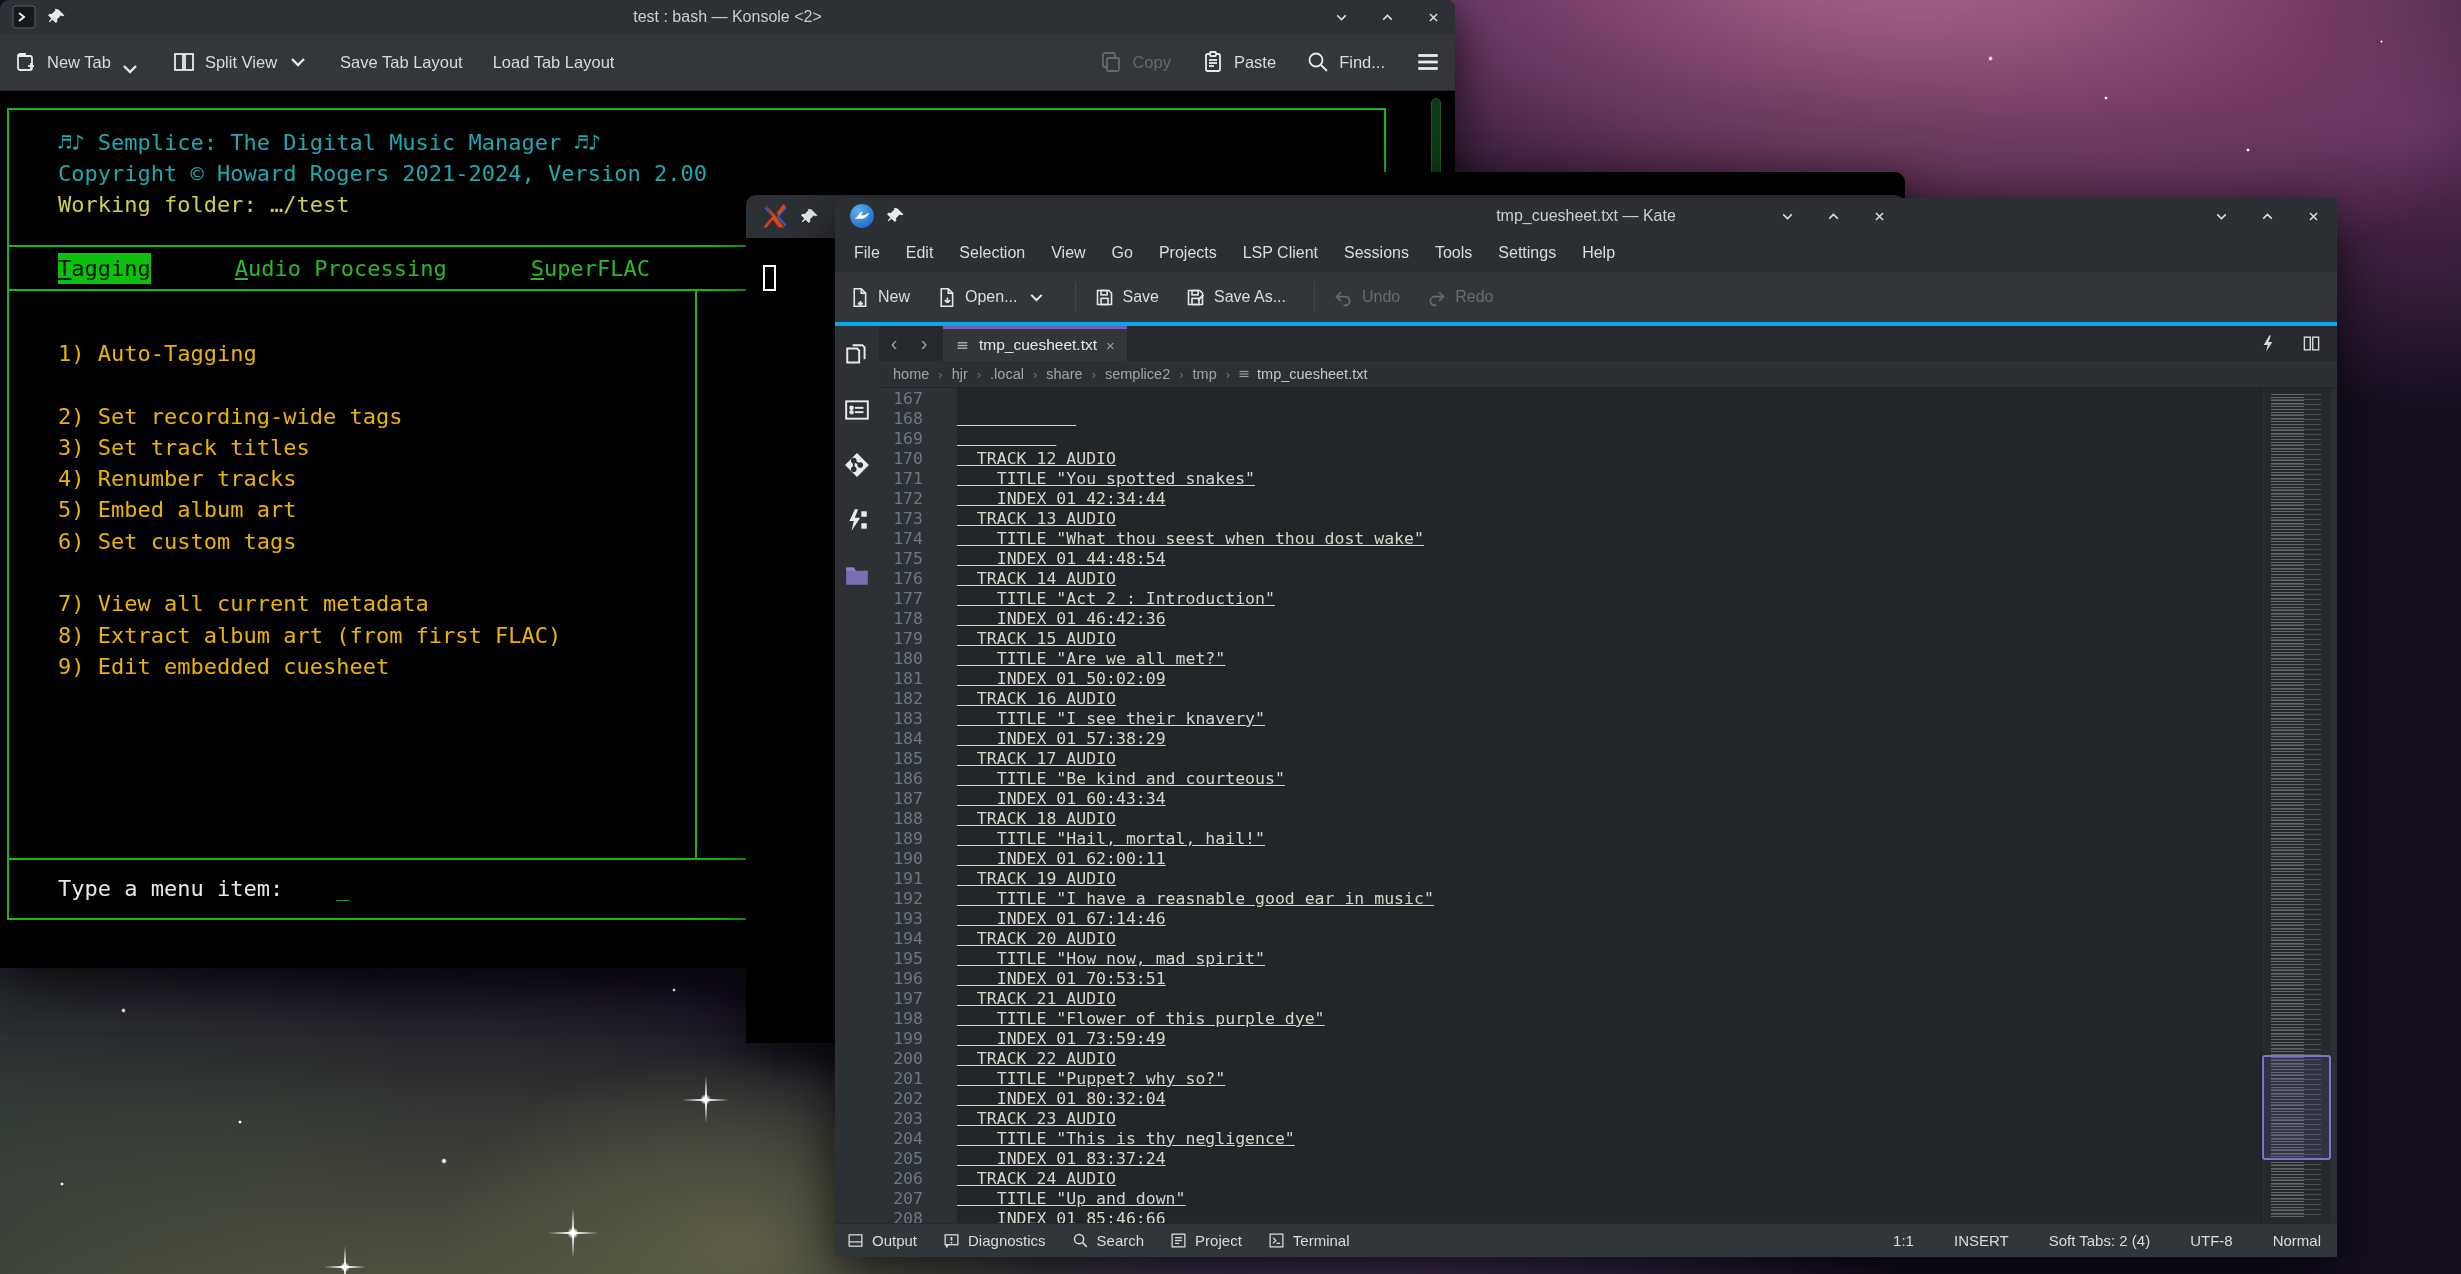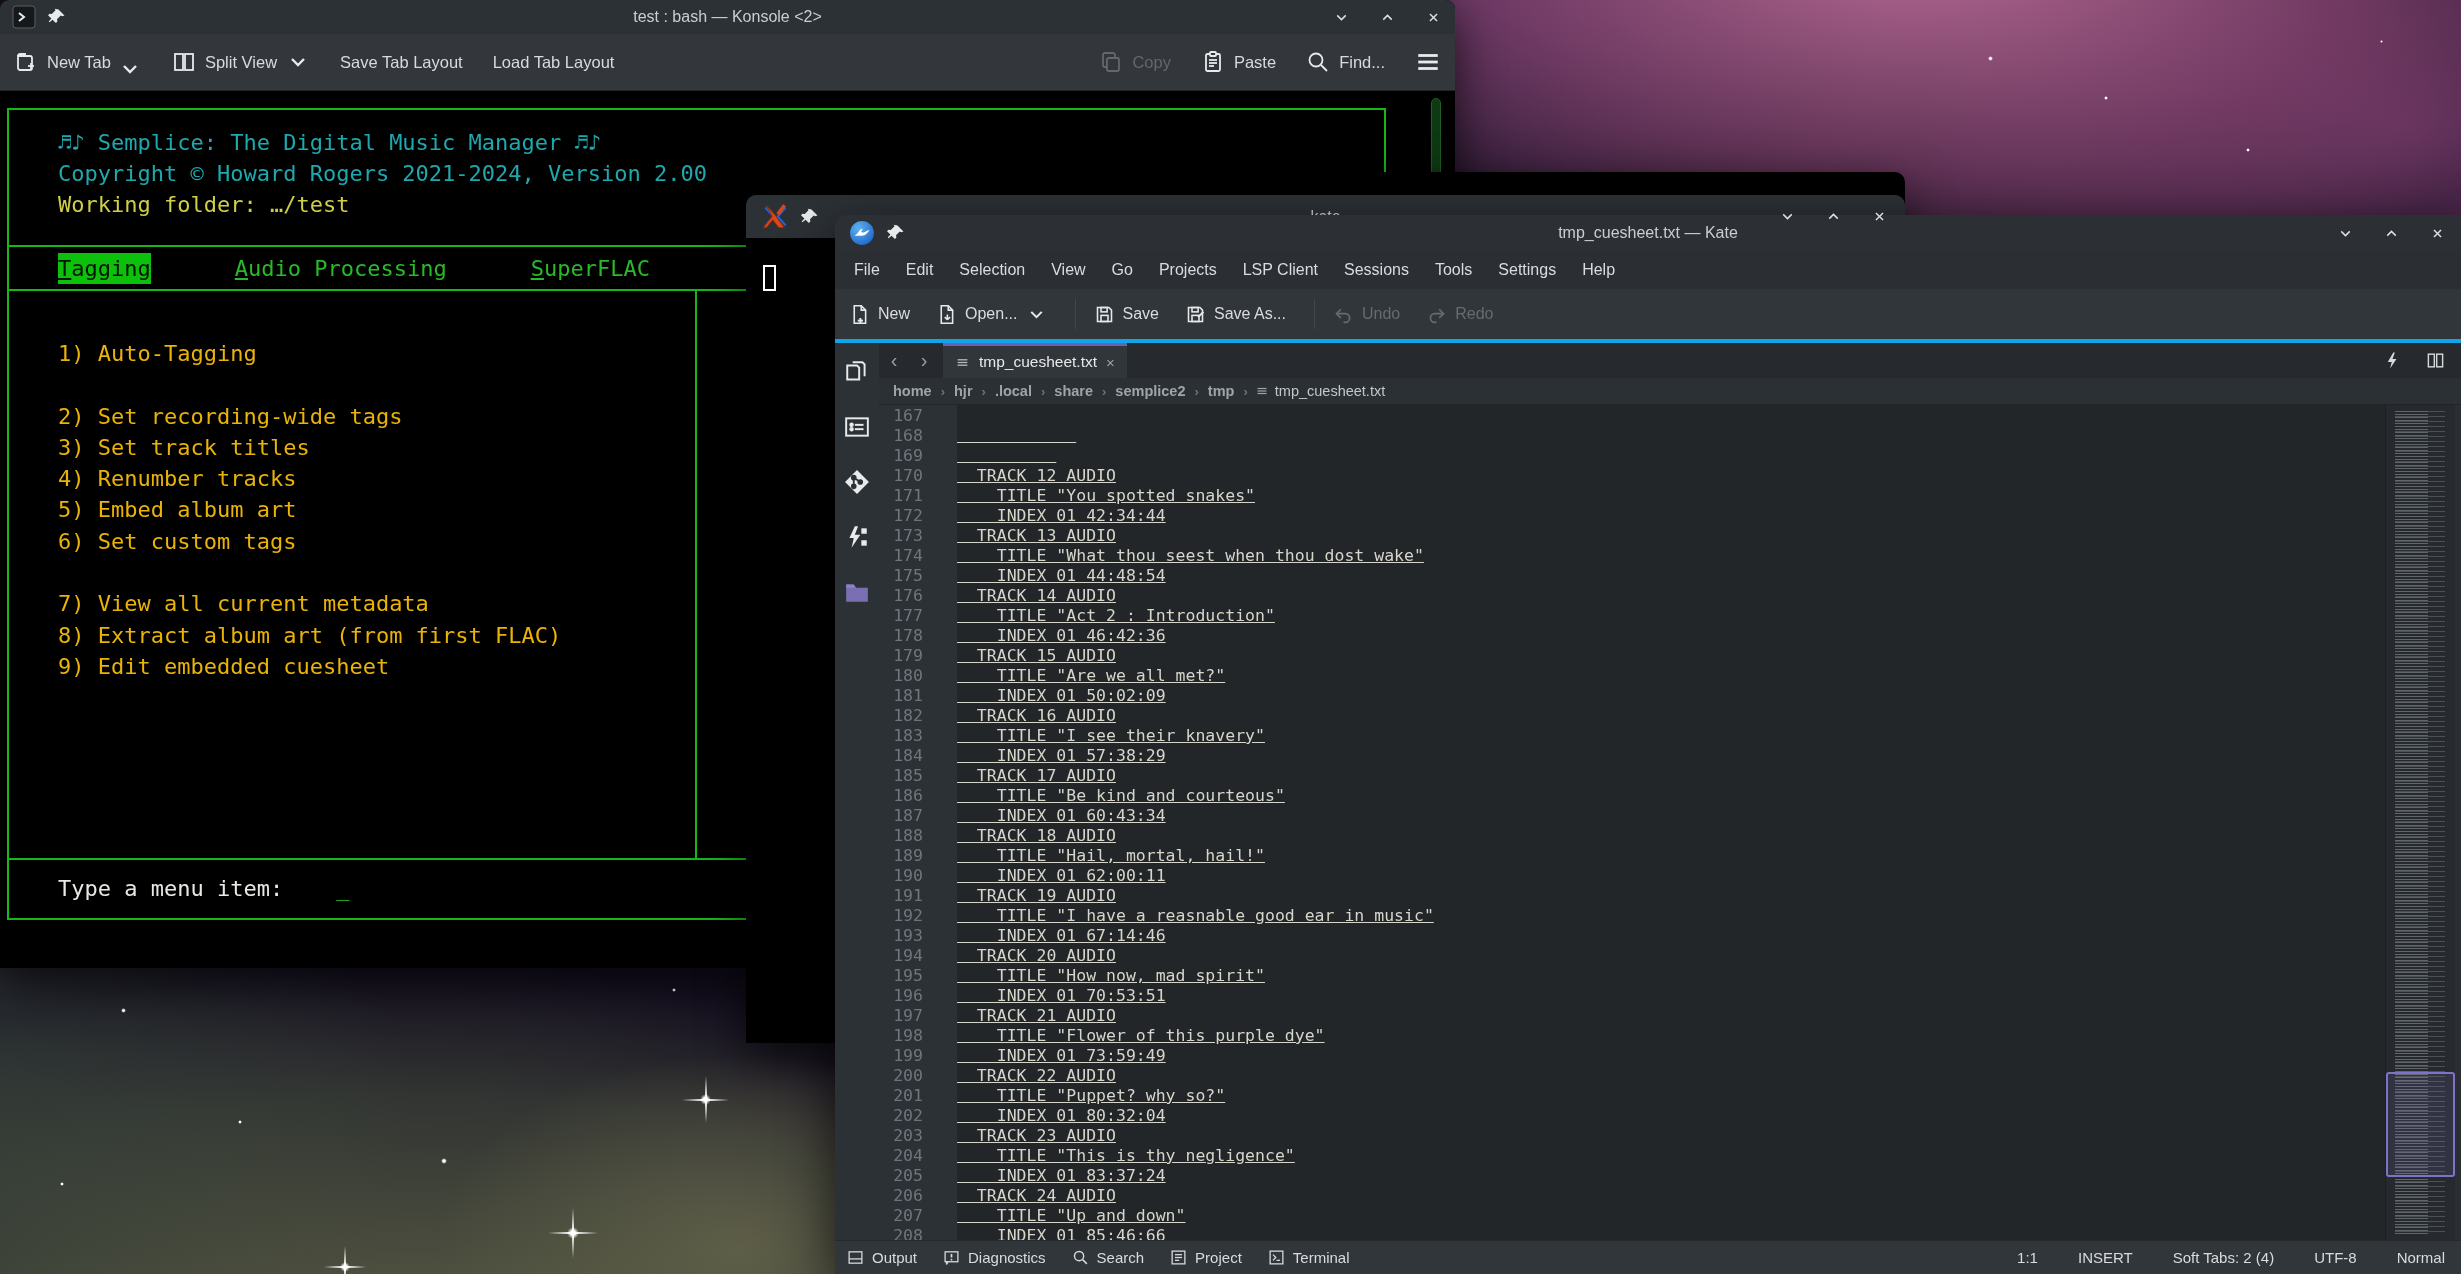--- a/index.html
+++ b/index.html
@@ -73,21 +73,21 @@
   .tui-prompt { height:60px; border-top:2px solid #17b717; padding:13px 0 0 49px; color:#e9e9e4; white-space:pre; }
   .tui-cursor { color:#22c522; }
 
   
   .win-xkate { position:absolute; left:746px; top:172px; width:1159px; height:871px;
     border-radius:10px 10px 0 0; background:#000; box-shadow:0 14px 46px rgba(0,0,0,.6); }
   .x-titlebar { height:43px; background:#2c3136; border-radius:10px 10px 0 0; padding:0 16px;margin-top:23px; }
   .x-glyphbox { position:absolute; left:17px; top:93px; width:13px; height:26px; border:2px solid #ffffff; }
 
   
-  .win-kate { position:absolute; left:835px; top:215px; width:1626px; height:1059px;
+  .win-kate { position:absolute; left:835px; top:198px; width:1502px; height:1059px;
     border-radius:10px 0 0 0; background:#2b2f33; box-shadow:0 16px 52px rgba(0,0,0,.65);
     display:flex; flex-direction:column; overflow:hidden;justify-content:flex-end; }
   .e-titlebar { height:36px; background:#2c3034; border-radius:10px 0 0 0; padding:0 14px; }
   .e-menubar { height:38px; background:#2b2f33; display:flex; align-items:center; padding-left:6px;
     color:#dadcdd; font-size:16px; }
   .e-menu-item { padding:0 13px; line-height:38px; }
   .e-toolbar { height:54px; background:#31363b; border-bottom:4px solid #0ea5e9;
     display:flex; align-items:center; padding:0 14px; color:#dadcdd; font-size:16px; }
   .e-tbtn { display:flex; align-items:center; gap:8px; margin-right:26px; white-space:nowrap; }
   .e-tbtn .icn { width:21px; height:21px; color:#e6e8e9; }
@@ -538,21 +538,21 @@
             <span class="icn">
                 <svg viewBox="0 0 24 24" fill="none" stroke="currentColor" stroke-width="1.8">
                   <rect x="3" y="4" width="7.5" height="16"></rect>
                   <rect x="13.5" y="4" width="7.5" height="16"></rect>
                 </svg>
               </span>
           </span>
         </div>
 
         <div class="e-breadcrumb">
-          <span style="display:flex;align-items:center;font-weight:bold;">
+          <span style="display:flex;align-items:center;">
 
           <span style="display:flex;align-items:center;">
                 <span class="bc-seg">home</span>
                 <span class="bc-sep">›</span>
               </span>
               <span style="display:flex;align-items:center;">
                 <span class="bc-seg">hjr</span>
                 <span class="bc-sep">›</span>
               </span>
               <span style="display:flex;align-items:center;">

